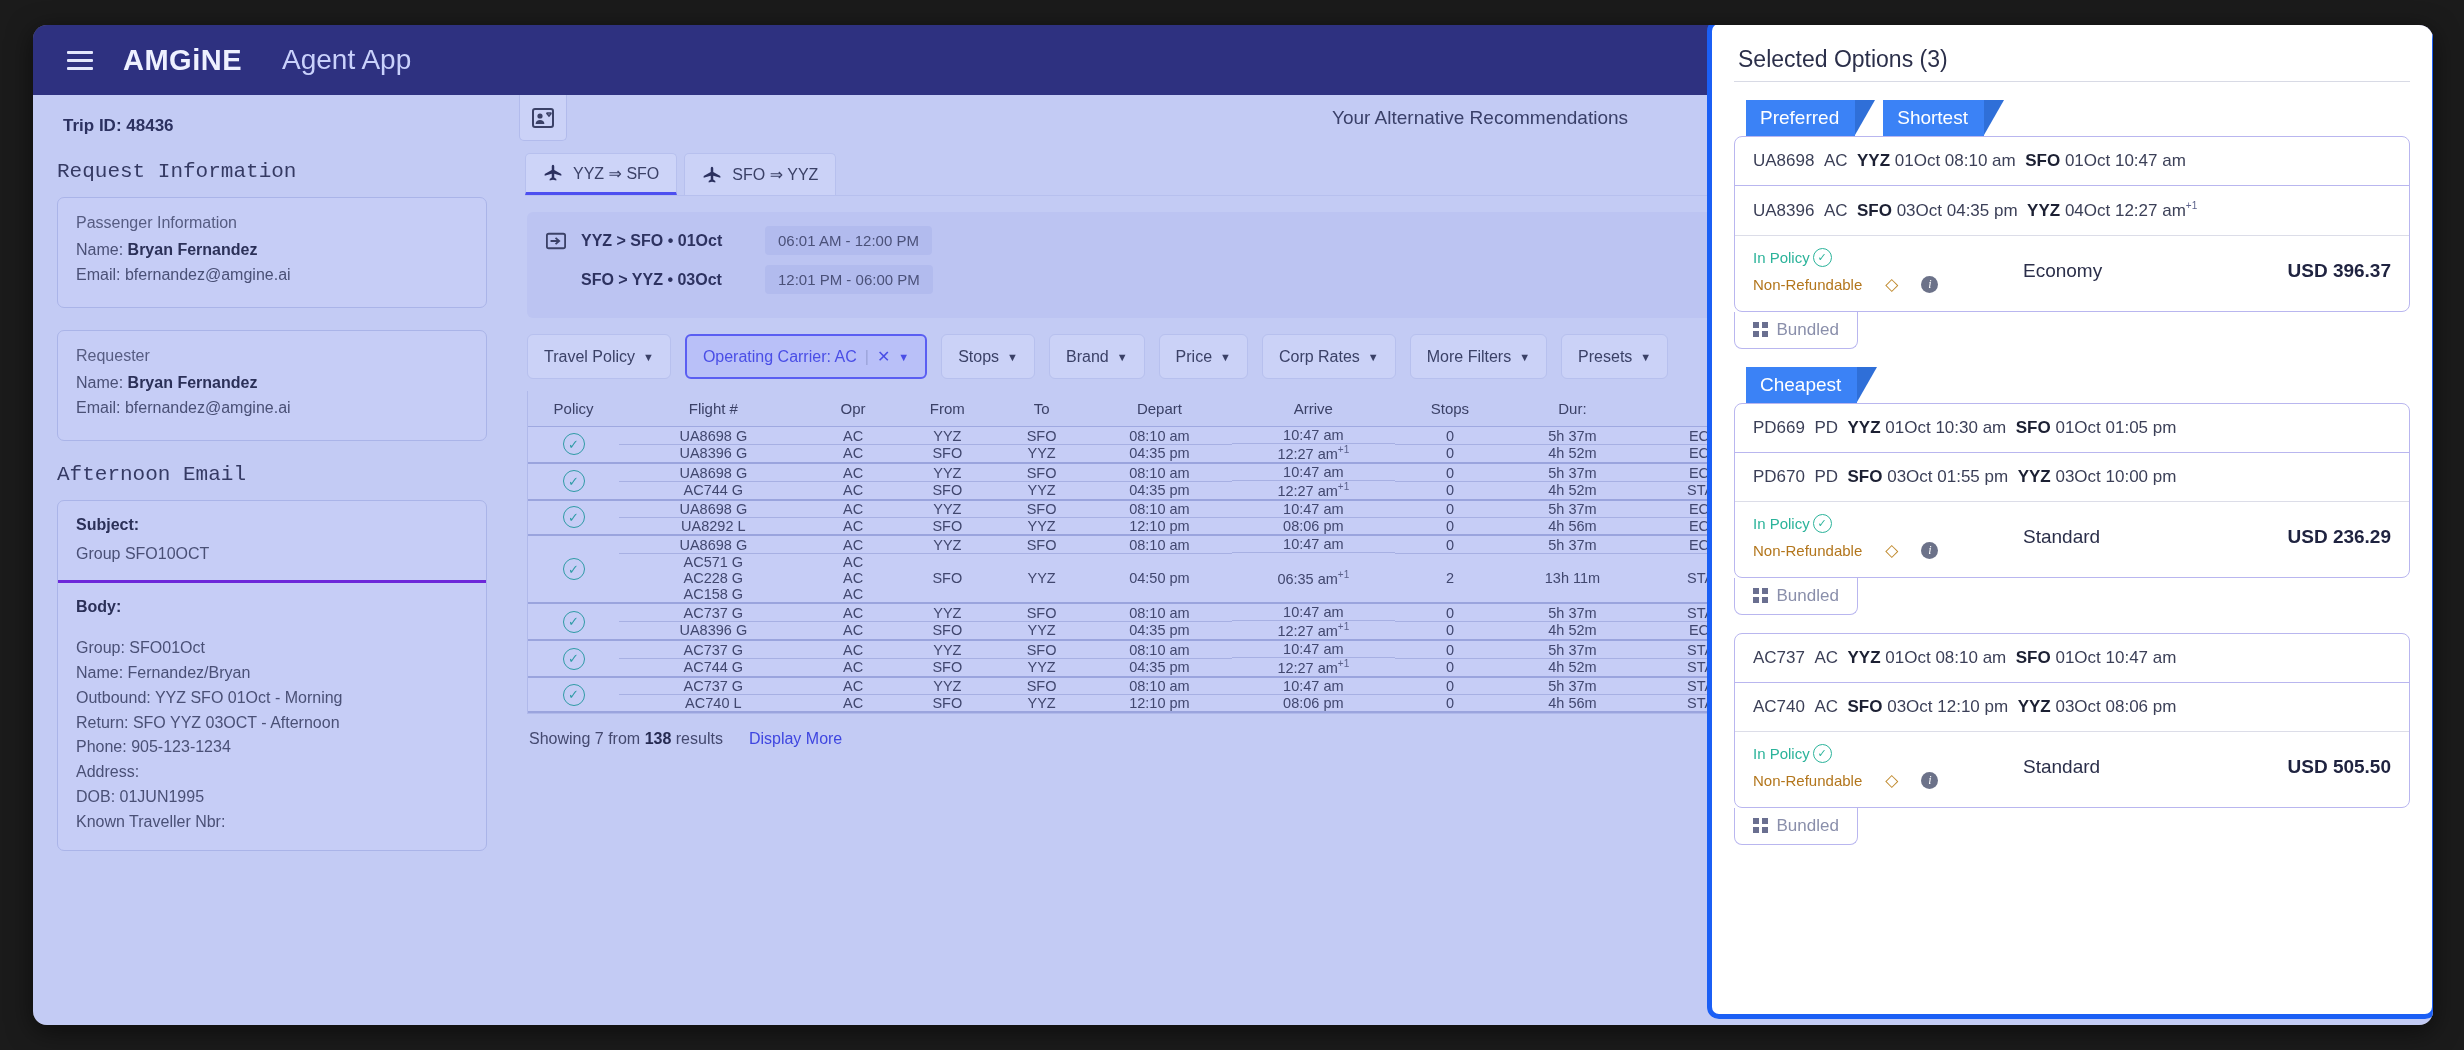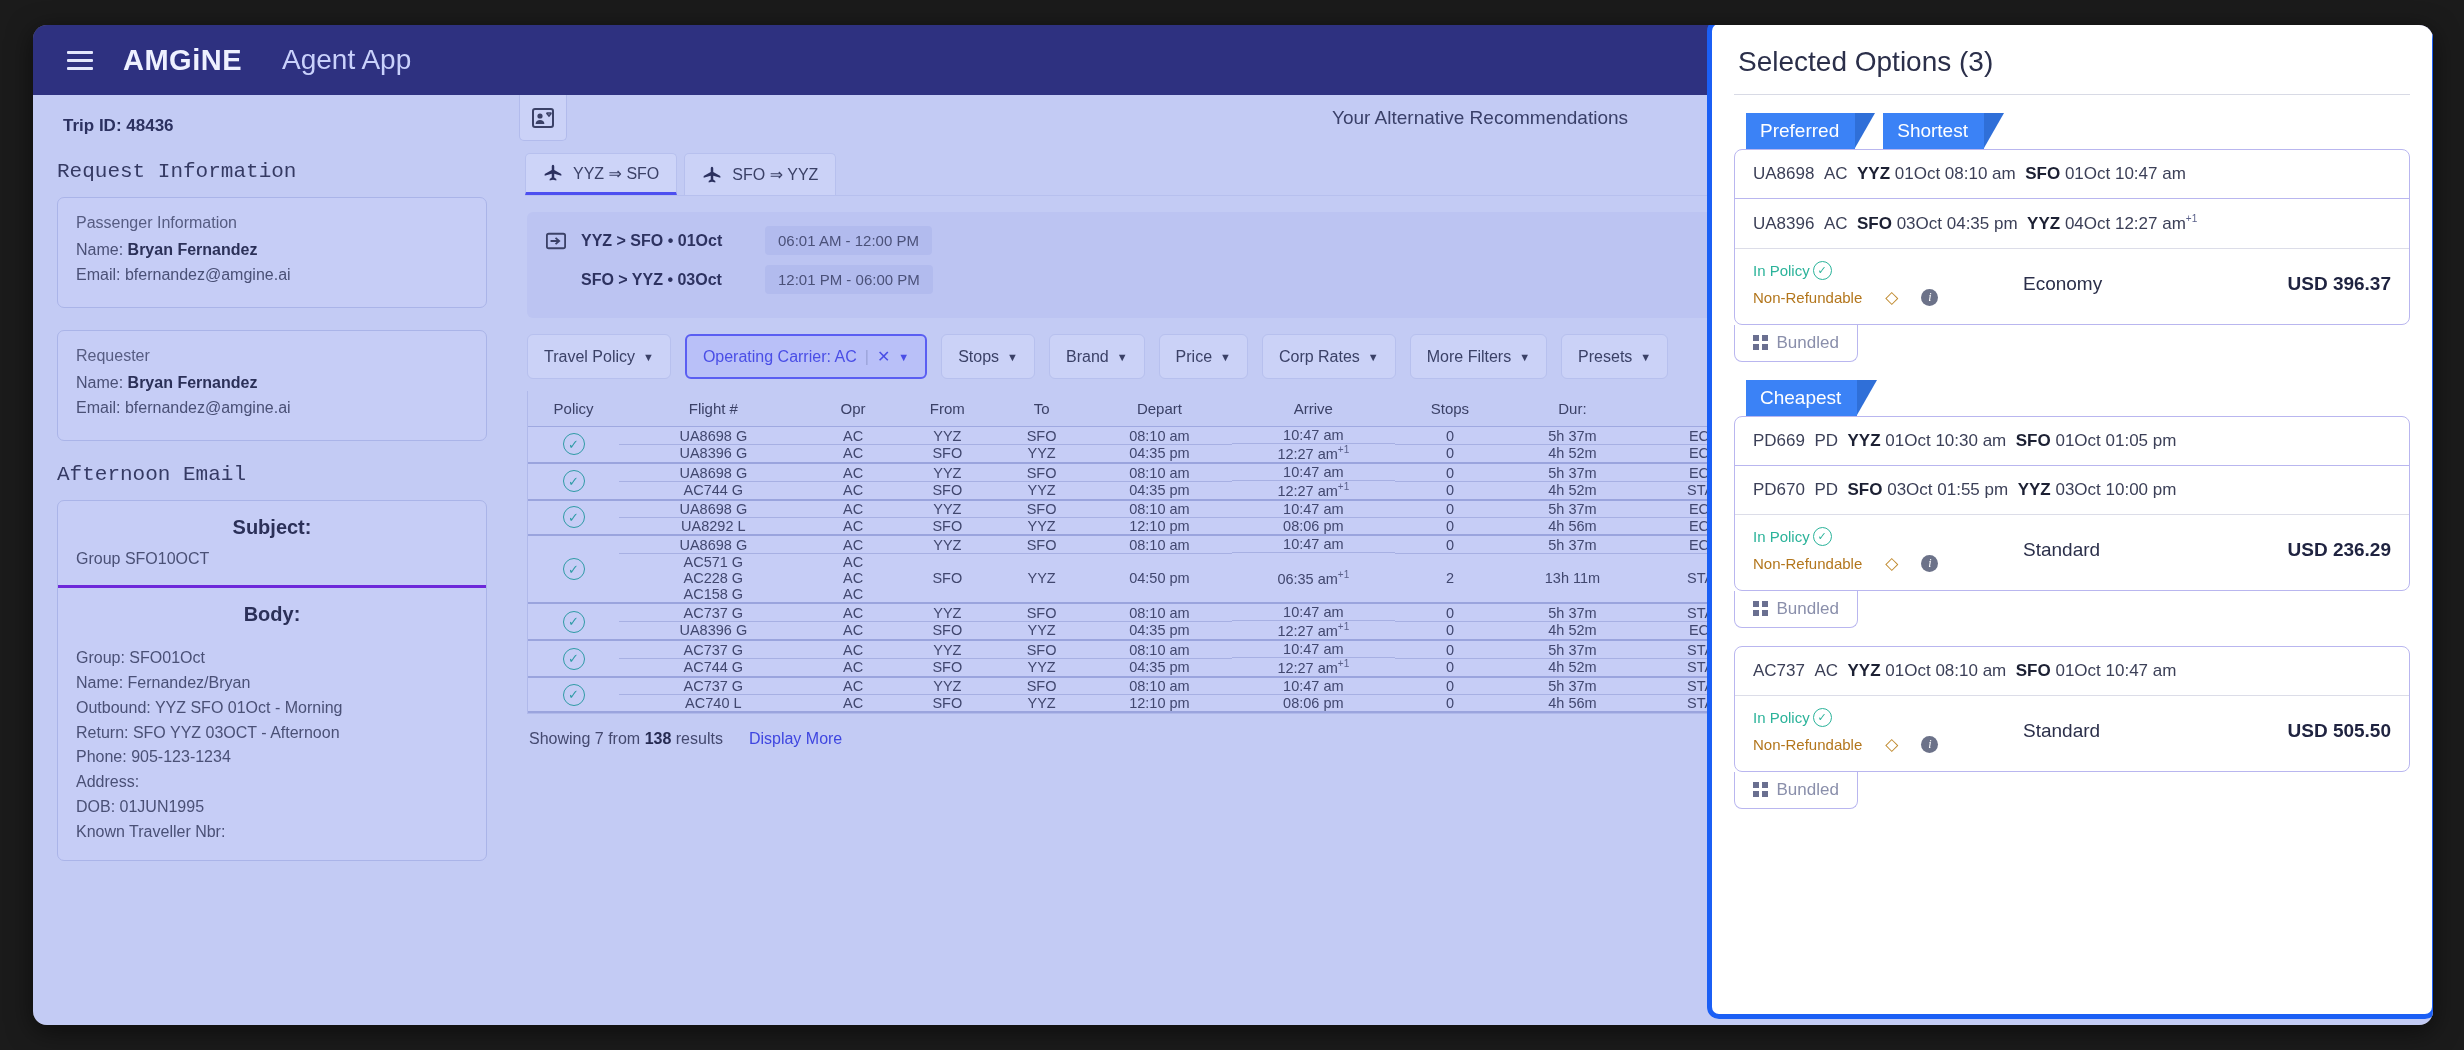--- a/index.html
+++ b/index.html
@@ -40,21 +40,21 @@
   .card{
     border:1px solid #aab4e8; border-radius:7px; background:#c6cdf6;
     padding:16px 18px; margin-bottom:22px;
   }
   .card .lbl{ font-size:16px; color:#565c82; margin-bottom:9px;}
   .card .ln{ font-size:16px; color:#4a5076; margin-bottom:7px;}
   .card .ln b{ color:#2b3058; }
   .emailcard{ border:1px solid #aab4e8; border-radius:7px; background:#c6cdf6; }
   .emailcard .part{ padding:15px 18px; }
   .emailcard .part + .part{ border-top:3px solid #6d28d9; }
-  .emailcard .hd{ font-size:20px; font-weight:bold; color:#2b3058; margin-bottom:8px;text-align:center;}
+  .emailcard .hd{ font-size:16px; font-weight:bold; color:#2b3058; margin-bottom:8px;}
   .emailcard .tx{ font-size:16px; color:#4a5076; line-height:1.45;}
   .bodylines div{ font-size:16px; color:#4a5076; line-height:1.55;}
   .spacer8{ height:12px; }
   
   #main{ flex:1 1 auto; background:#c3cbf4; position:relative; padding:0 0 0 0; min-width:0;}
   #main-head{ height:58px; display:flex; align-items:flex-start; padding-left:8px; }
   .pax-btn{
     width:48px;height:46px;border:1px solid #b2bbec;border-top:none;border-radius:0 0 5px 5px;
     background:#cbd2f7;display:flex;align-items:center;justify-content:center;cursor:pointer;
   }
@@ -110,21 +110,21 @@
   }
   .footer-row{ padding:16px 18px; font-size:16px; color:#44496f; display:flex; gap:26px; align-items:center;}
   .footer-row b{ color:#262b52;}
   .link{ color:#3f46e0; cursor:pointer;}
   
   #right-panel{
     position:absolute; right:-4px; top:-6px; width:730px; height:1000px;
     background:#ffffff; border:5px solid #1b5ff5; border-radius:12px;
     padding:16px 22px 0 22px; overflow:hidden;
   }
-  .rp-title{ font-size:28px; color:#2b2f4a; margin:6px 0 16px 4px;}
+  .rp-title{ font-size:23px; color:#2b2f4a; margin:6px 0 8px 4px;}
   .rp-div{ height:1px; background:#d8dae5; margin-bottom:0;}
   .opt-block{ margin-top:18px; }
   .tabrow{ display:flex; gap:8px; padding-left:12px;}
   .ribbon{
     position:relative; background:#3b82f6; color:#fff; font-size:19px;
     padding:7px 16px 7px 14px; margin-right:20px;
   }
   .ribbon:after{
     content:""; position:absolute; right:-20px; top:0; width:0;height:0;
     border-top:35px solid #2f6fd8; border-right:20px solid transparent;
@@ -1842,20 +1842,21 @@
             <span class="grid-ico dark">
               <i></i>
               <i></i>
               <i></i>
               <i></i>
             </span>
             <span>Bundled</span>
           </div></div>
         <div class="opt-block"><div class="tabrow"></div><div class="optcard">
             <div class="optseg"><span>AC737</span>&nbsp;&nbsp;<span>AC</span>&nbsp;&nbsp;<b>YYZ</b> <span>01Oct 08:10 am</span>&nbsp;&nbsp;<b>SFO</b> <span>01Oct 10:47 am</span></div>
+            <div class="optseg"><span>AC740</span>&nbsp;&nbsp;<span>AC</span>&nbsp;&nbsp;<b>SFO</b> <span>03Oct 12:10 pm</span>&nbsp;&nbsp;<b>YYZ</b> <span>03Oct 08:06 pm</span></div>
             <div class="optinfo">
               <div class="polcol">
                 <div class="inpolicy">
                   <span>In Policy</span>
                   <span class="chk-g">✓</span>
                 </div>
                 <div class="nonref">
                   <span>Non-Refundable</span>
                   <span class="ico-diamond">◇</span>
                   <span class="ico-info-dk">i</span>

